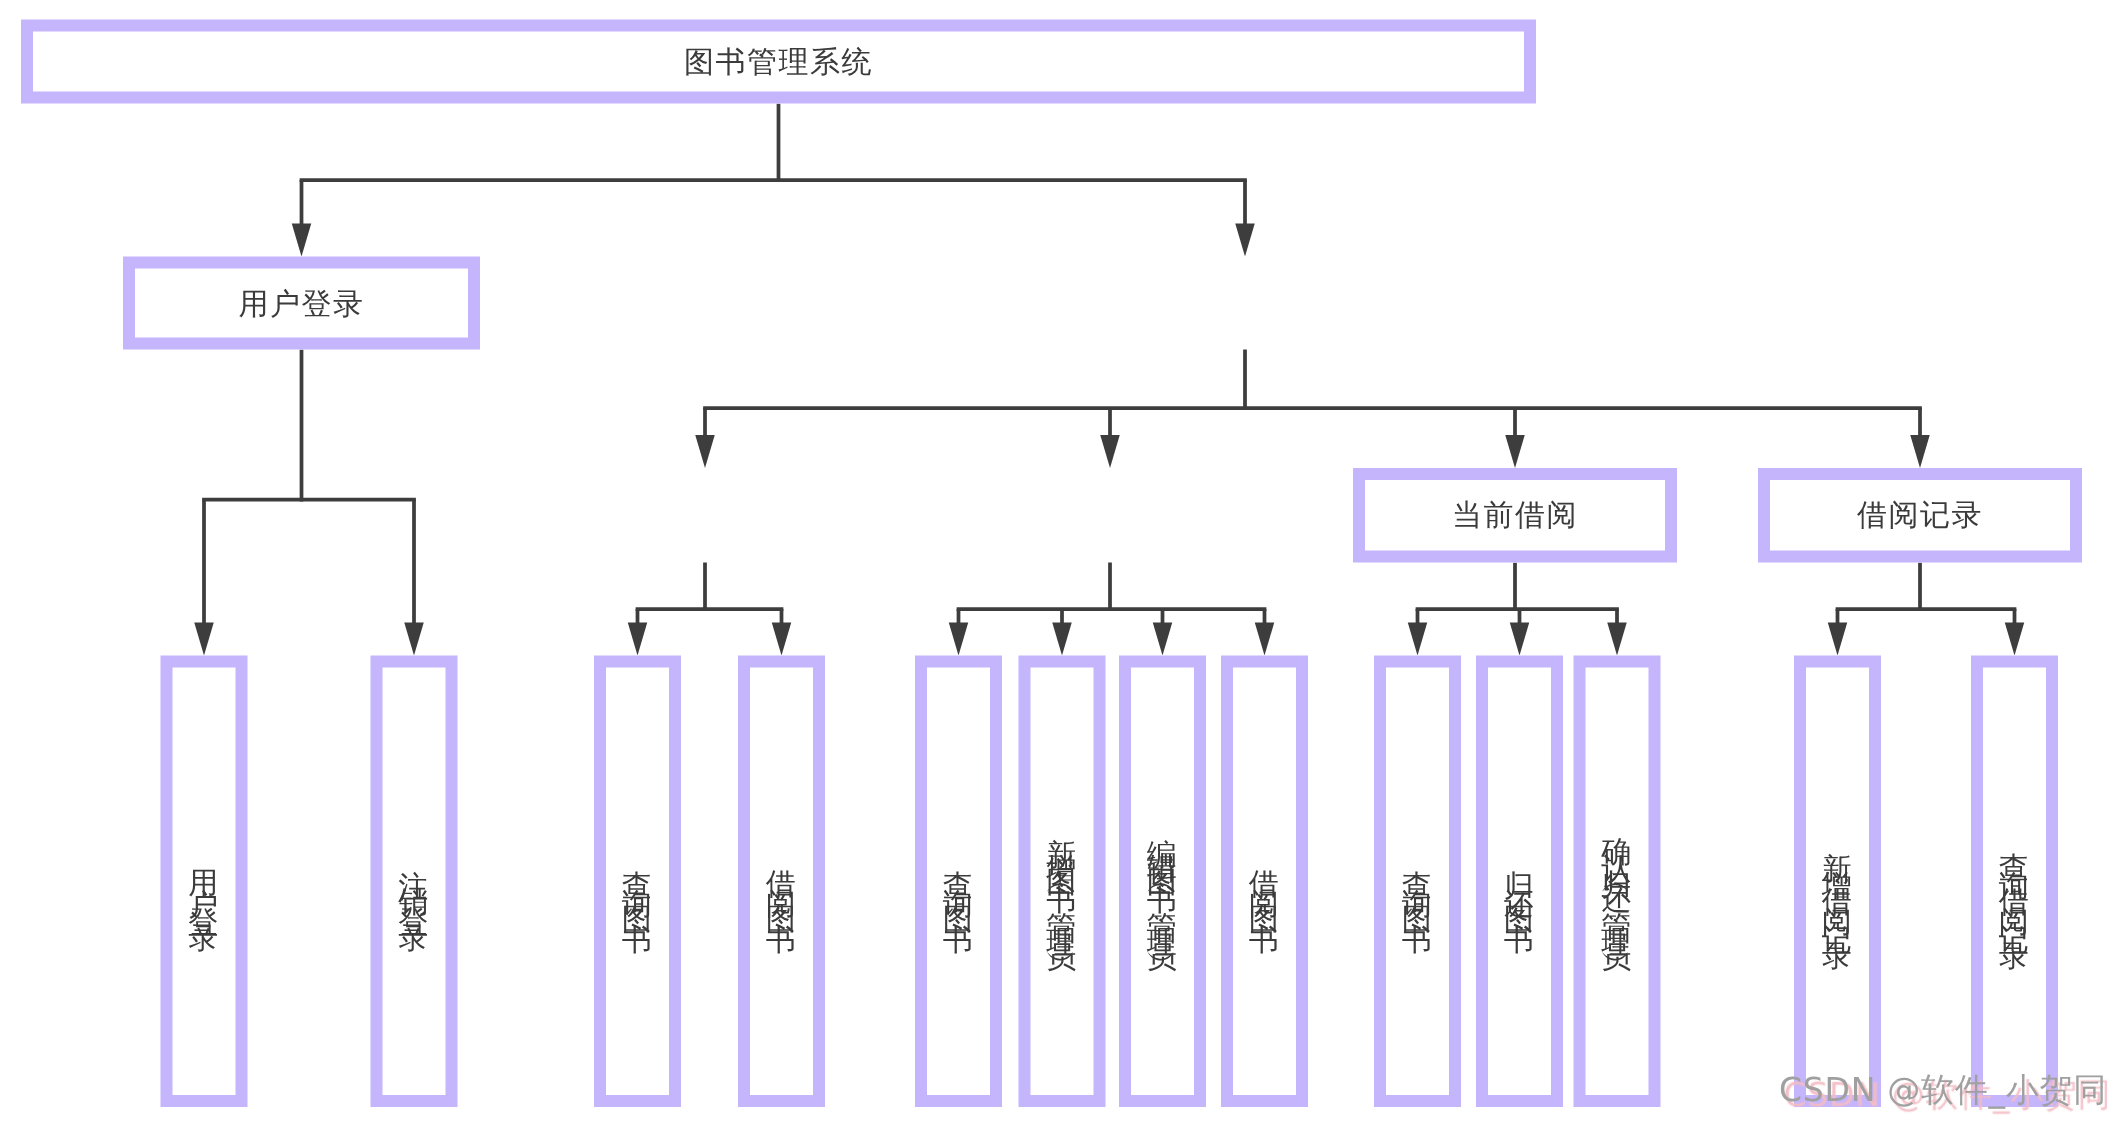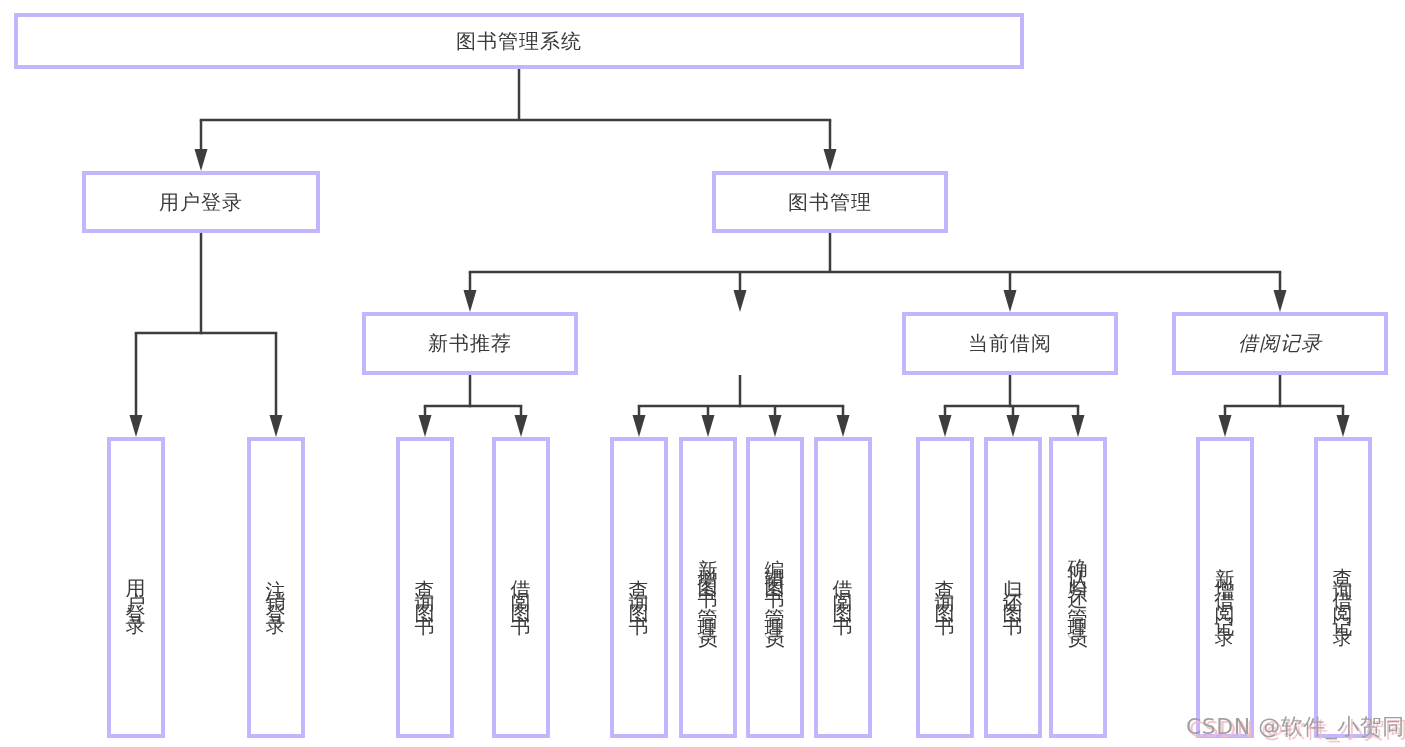--- a/index.html
+++ b/index.html
@@ -2,21 +2,21 @@
 <html><head>
 <meta charset="utf-8">
 <style>
   html,body{margin:0;padding:0;background:#ffffff;}
   body{font-family:"DejaVu Sans","Liberation Sans",sans-serif;}
   .stage{position:relative;width:1405px;height:747px;background:#ffffff;overflow:hidden;}
   .wires{position:absolute;left:0;top:0;width:1405px;height:747px;}
   .node{
     position:absolute;
     background:#ffffff;
-    border:4px solid #c4b5fd;
+    border:8px solid #c4b5fd;
     box-sizing:border-box;
     display:flex;align-items:center;justify-content:center;
     color:#3b3b3b;
     z-index:2;
   }
   .h-node{font-size:20px;letter-spacing:1px;white-space:nowrap;}
   .v-node{
     writing-mode:vertical-rl;
     font-size:20px;
     letter-spacing:12px;
@@ -105,31 +105,25 @@
     </g>
   </svg>
 
   <div class="node h-node" style="left:14px;top:13px;width:1010px;height:56px;">
     <span>图书管理系统</span>
   </div>
 
   <div class="node h-node" style="left:82px;top:171px;width:238px;height:62px;">
     <span>用户登录</span>
   </div>
-  <div class="node h-node" style="left:712px;top:171px;width:236px;height:62px;">
-    <span>图书管理</span>
-  </div>
 
-  <div class="node h-node" style="left:362px;top:312px;width:216px;height:63px;">
-    <span>新书推荐</span>
-  </div>
   <div class="node h-node" style="left:902px;top:312px;width:216px;height:63px;font-family:Liberation Mono, monospace;">
     <span>当前借阅</span>
   </div>
-  <div class="node h-node" style="left:1172px;top:312px;width:216px;height:63px;font-style:italic;">
+  <div class="node h-node" style="left:1172px;top:312px;width:216px;height:63px;">
     <span>借阅记录</span>
   </div>
 
   <div class="node v-node" style="left:107px;top:437px;width:58px;height:301px;">
     <span>用户登录</span>
   </div>
   <div class="node v-node" style="left:247px;top:437px;width:58px;height:301px;">
     <span>注销登录</span>
   </div>
   <div class="node v-node" style="left:396px;top:437px;width:58px;height:301px;">

